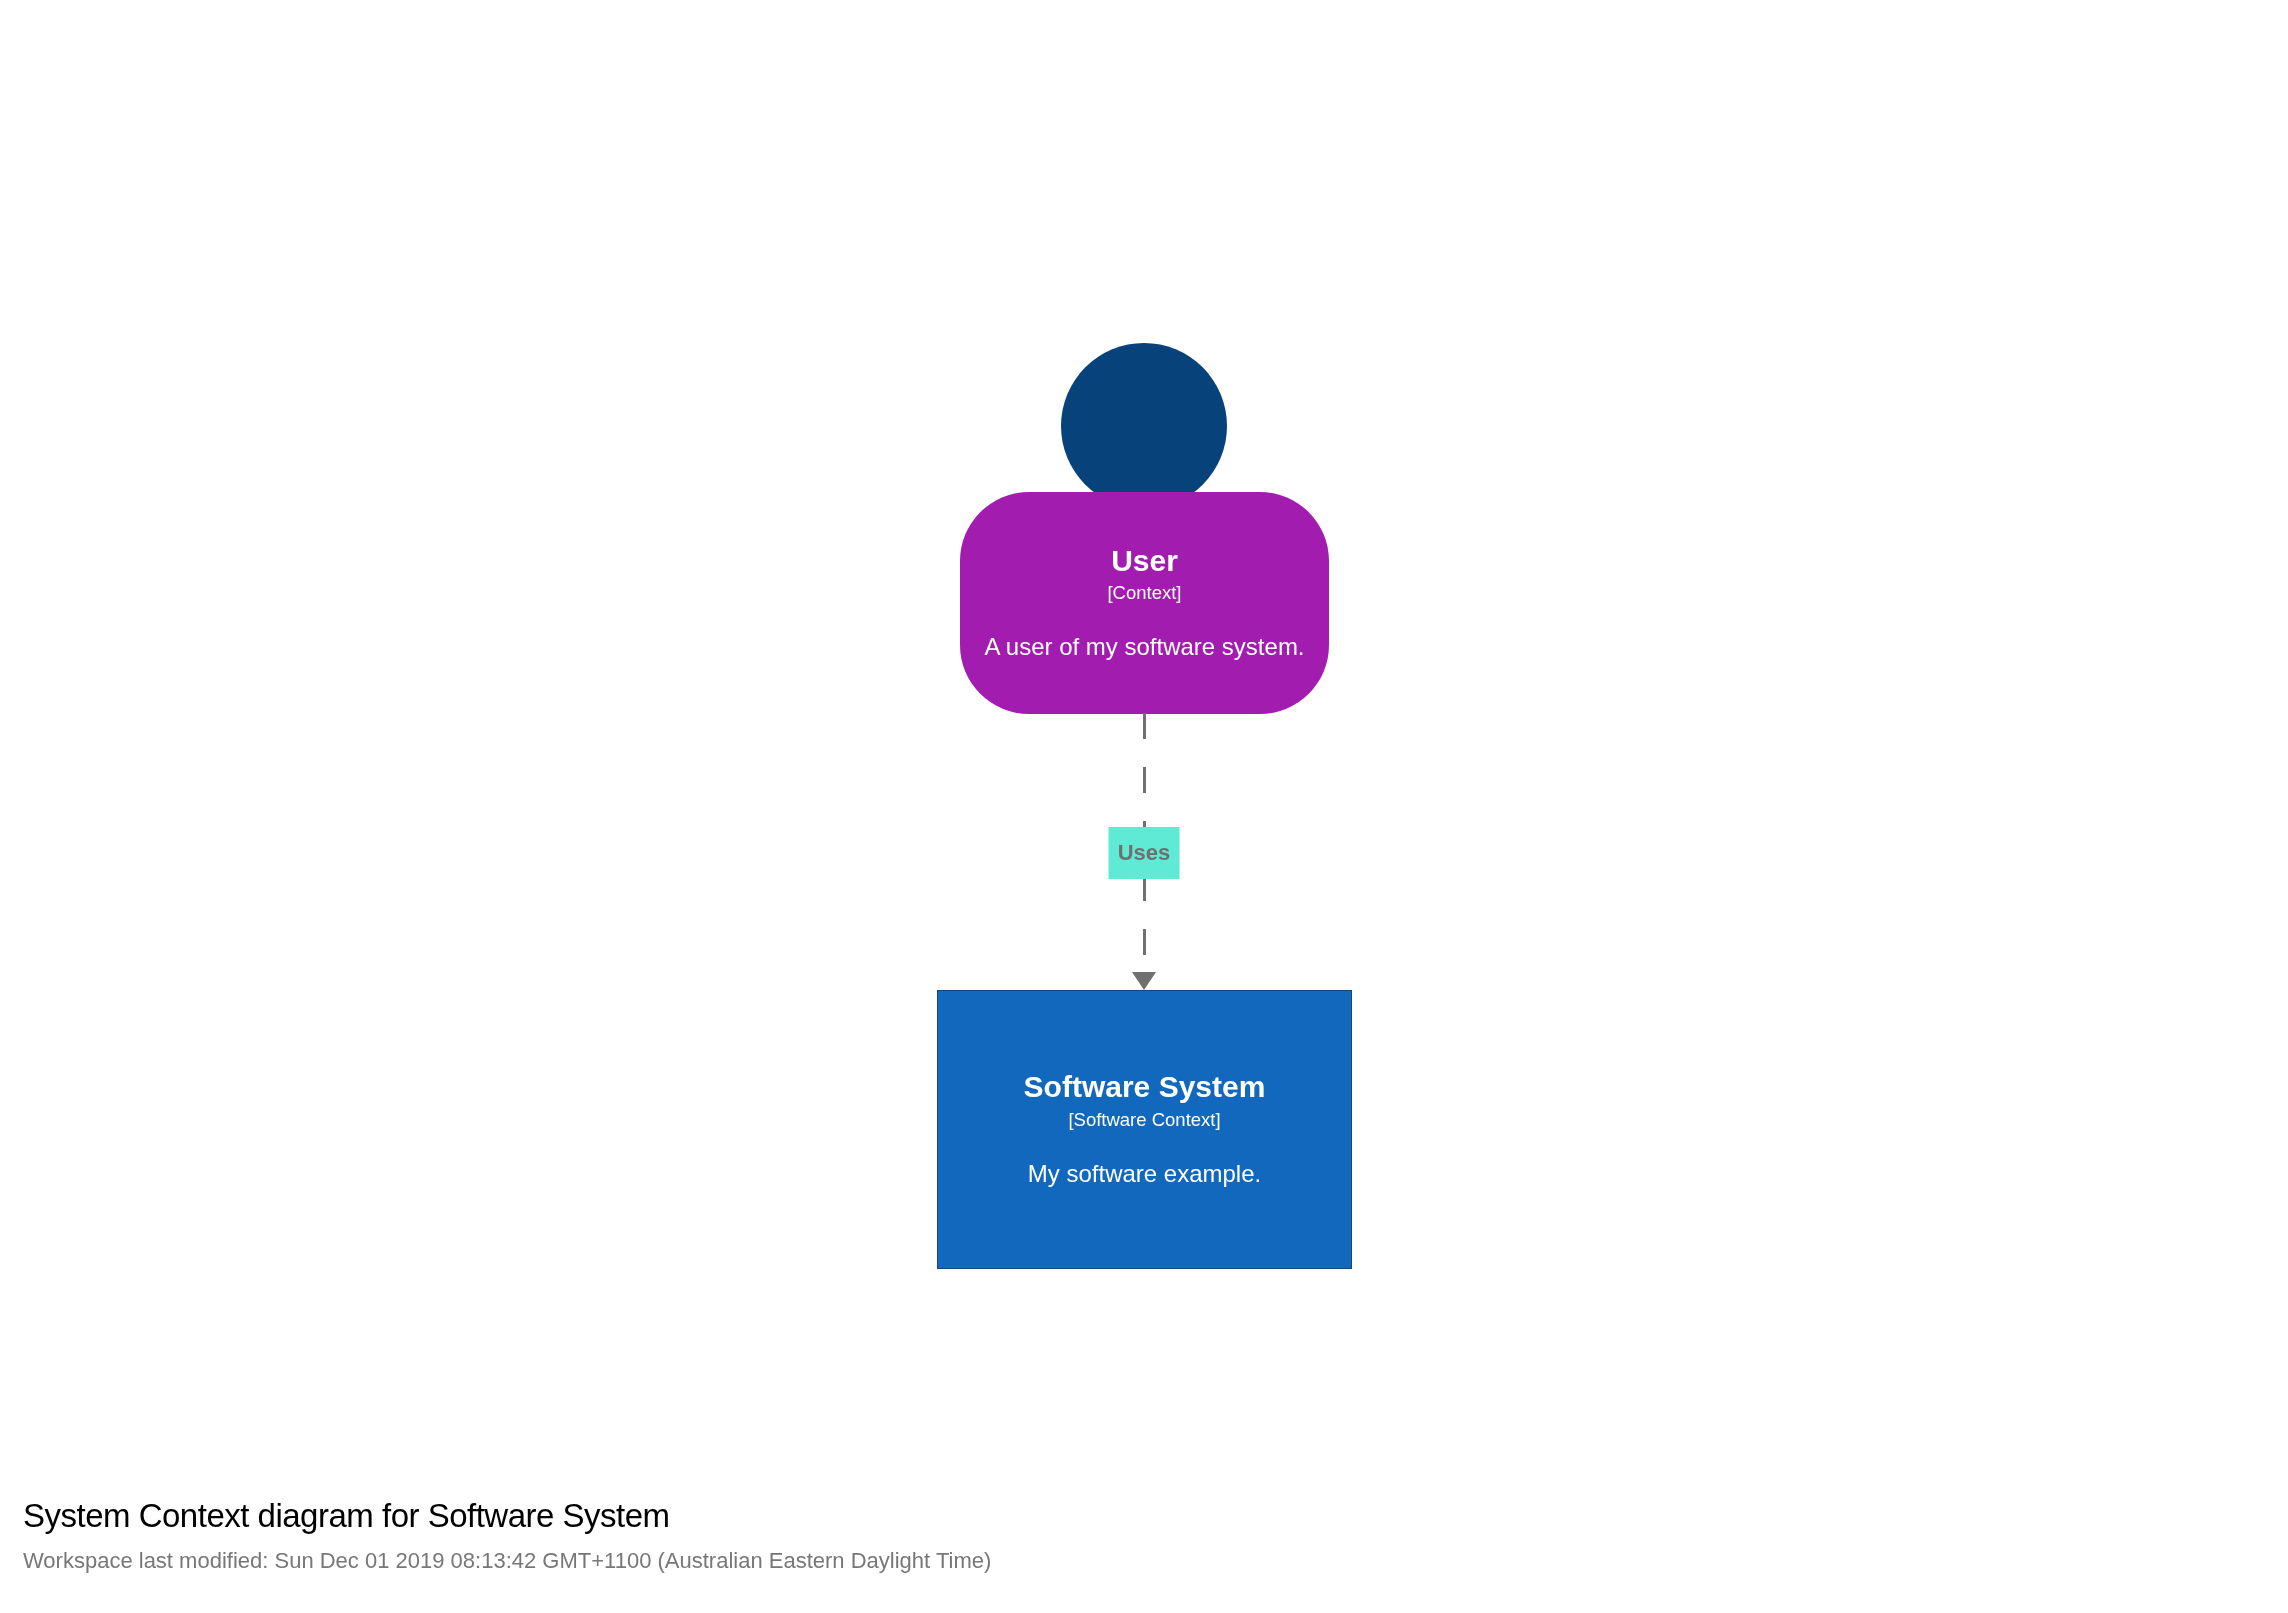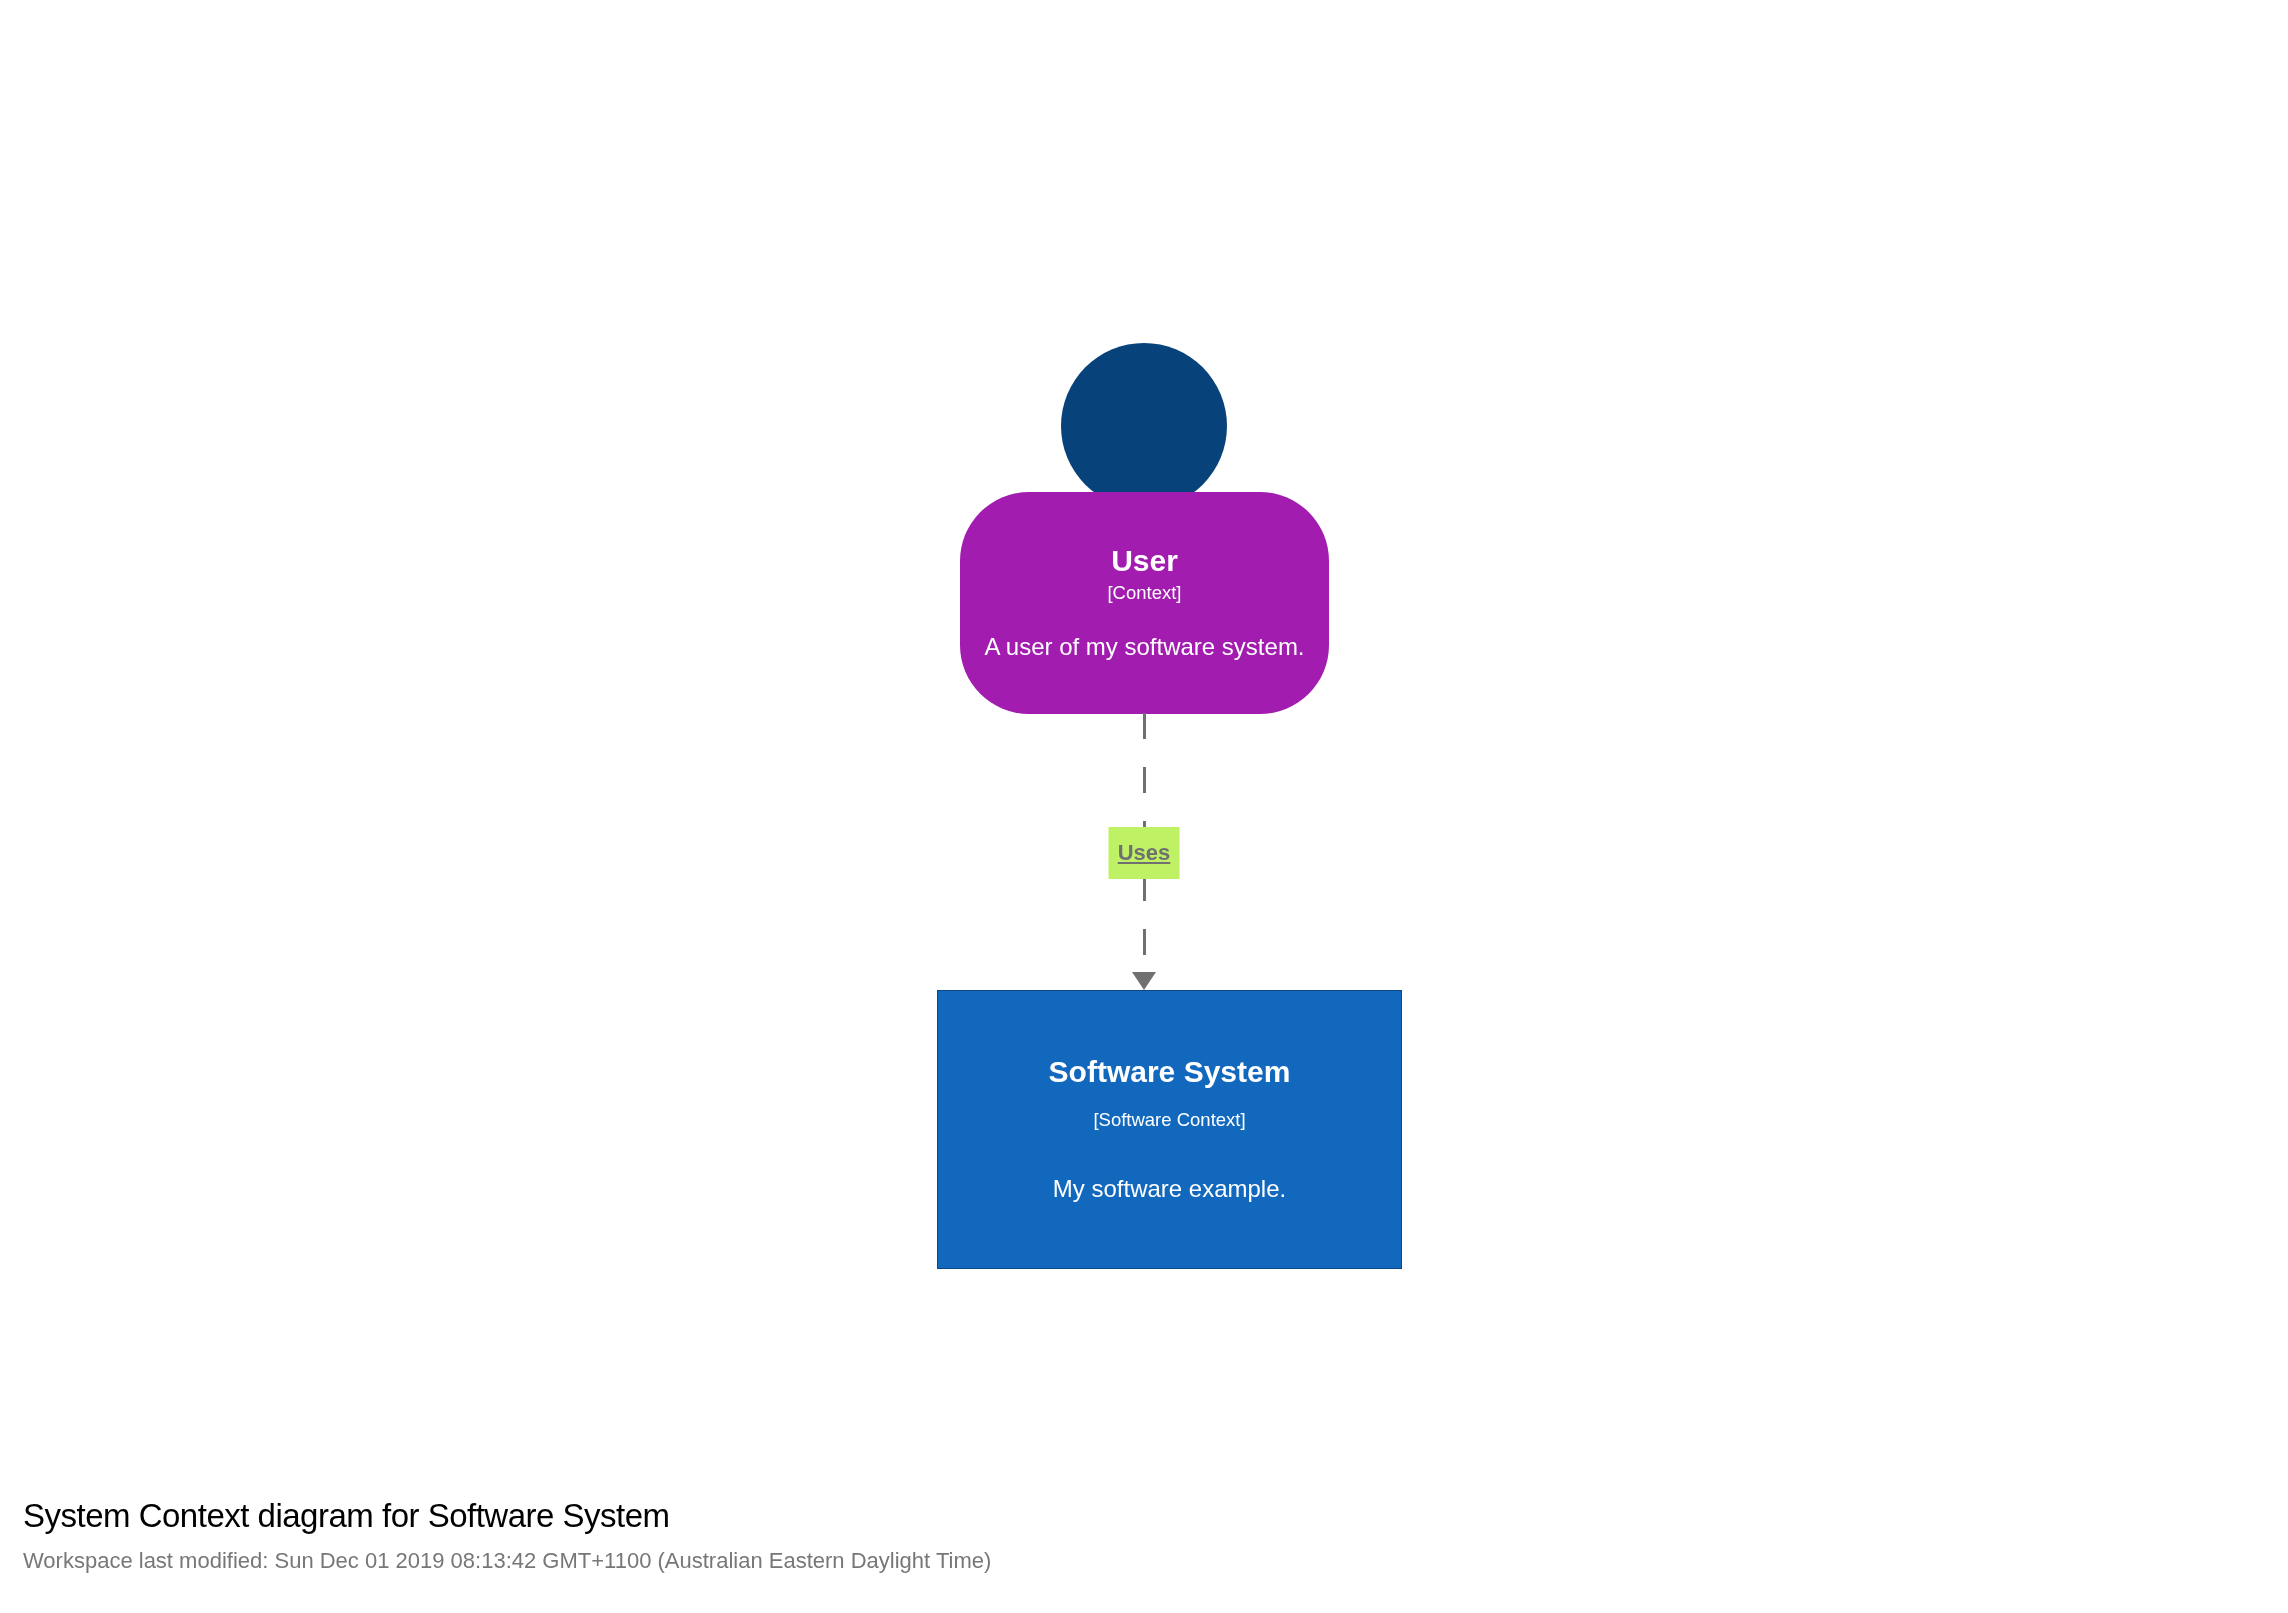--- a/index.html
+++ b/index.html
@@ -40,32 +40,31 @@
     justify-content: center;
     text-align: center;
     color: #ffffff;
   }
 
   
   .system-box {
     position: absolute;
     left: 937px;
     top: 990px;
-    width: 465px;
+    width: 415px;
     height: 279px;
     background: #1168bd;
     border: 1.8px solid #0b4884;
     box-sizing: border-box;
     display: flex;
     flex-direction: column;
     align-items: center;
     justify-content: center;
     text-align: center;
     color: #ffffff;
-    gap: 15px;
   }
 
   
   .el-name {
     font-size: 30px;
     font-weight: bold;
     line-height: 1.15;
   }
   .el-meta {
     font-size: 18.5px;
@@ -99,27 +98,26 @@
     height: 0;
     border-left: 12px solid transparent;
     border-right: 12px solid transparent;
     border-top: 18.5px solid #707070;
   }
   .rel-label {
     position: absolute;
     left: 1144px;
     top: 853px;
     transform: translate(-50%, -50%);
-    background: #bef264;
+    background: #5eead4;
     padding: 13px 9.2px;
     font-size: 22px;
     font-weight: bold;
     color: #707070;
     white-space: nowrap;
-    text-decoration: underline;
   }
 
   
   .footer {
     position: absolute;
     left: 23px;
     top: 1497px;
   }
   .footer-title {
     margin: 0 0 11px 0;

